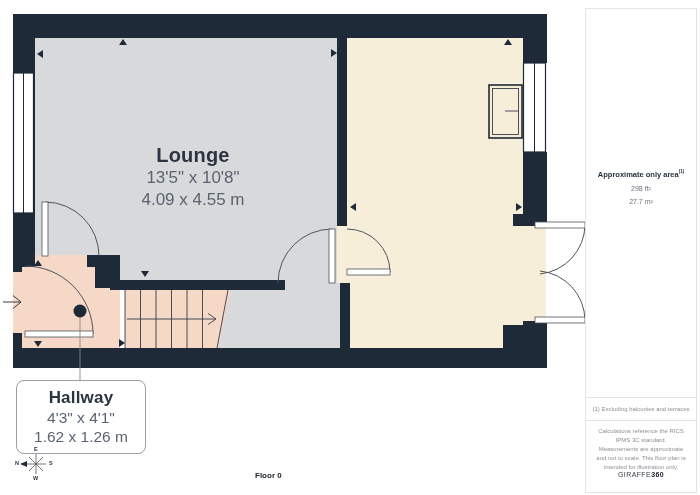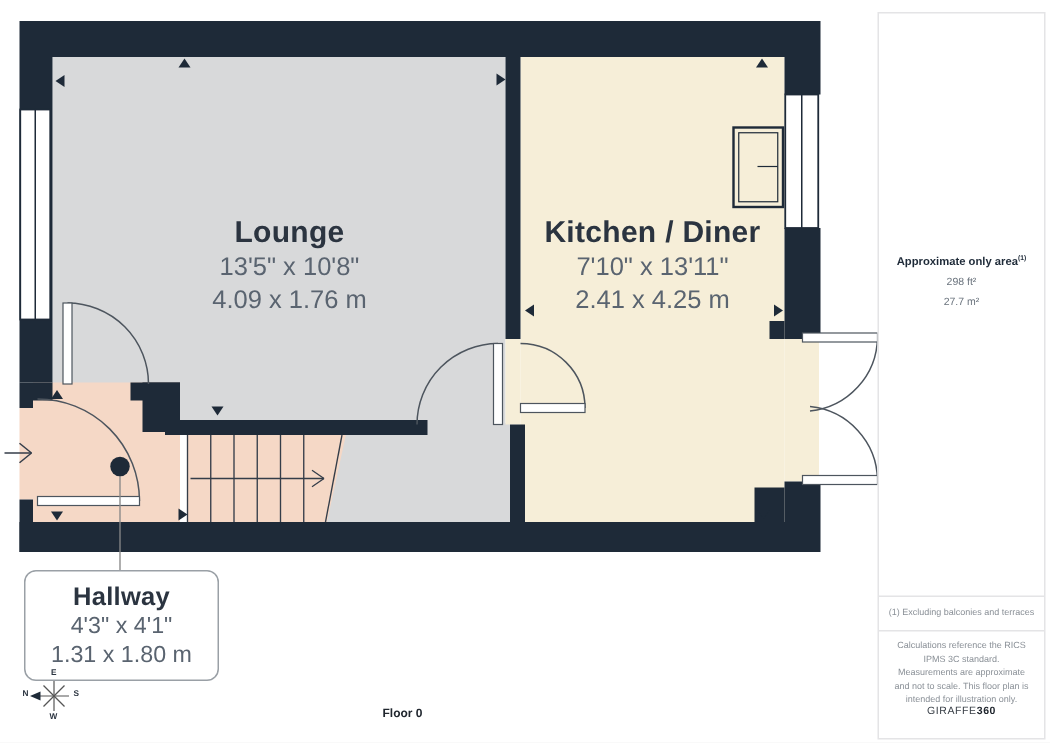--- a/index.html
+++ b/index.html
@@ -159,33 +159,28 @@
       <line x1="36" y1="454" x2="36" y2="474"></line>
       <line x1="29" y1="457" x2="43" y2="471"></line>
       <line x1="29" y1="471" x2="43" y2="457"></line>
       <polygon points="27,461 27,467 20,464" fill="#1e2a38" stroke="none"></polygon>
     </g>
   </svg>
 
   <div class="room-label" style="left:88px;top:144px;width:210px;">
     <div class="room-title">Lounge</div>
     <div class="room-dim">13'5" x 10'8"</div>
-    <div class="room-dim">4.09 x 1.76 m</div>
+    <div class="room-dim">4.09 x 4.55 m</div>
   </div>
 
-  <div class="room-label" style="left:330px;top:144px;width:210px;">
-    <div class="room-title">Kitchen / Diner</div>
-    <div class="room-dim">7'10" x 13'11"</div>
-    <div class="room-dim">2.41 x 4.25 m</div>
-  </div>
 
   <div id="hallway-box">
     <div class="room-title">Hallway</div>
     <div class="room-dim">4'3" x 4'1"</div>
-    <div class="room-dim">1.31 x 1.80 m</div>
+    <div class="room-dim">1.62 x 1.26 m</div>
   </div>
 
   <span class="compass-letter" style="left:34px;top:446px;">E</span>
   <span class="compass-letter" style="left:15px;top:460px;">N</span>
   <span class="compass-letter" style="left:49px;top:460px;">S</span>
   <span class="compass-letter" style="left:33px;top:475px;">W</span>
 
   <div id="floor-label">Floor 0</div>
 
   <div id="sidebar">

